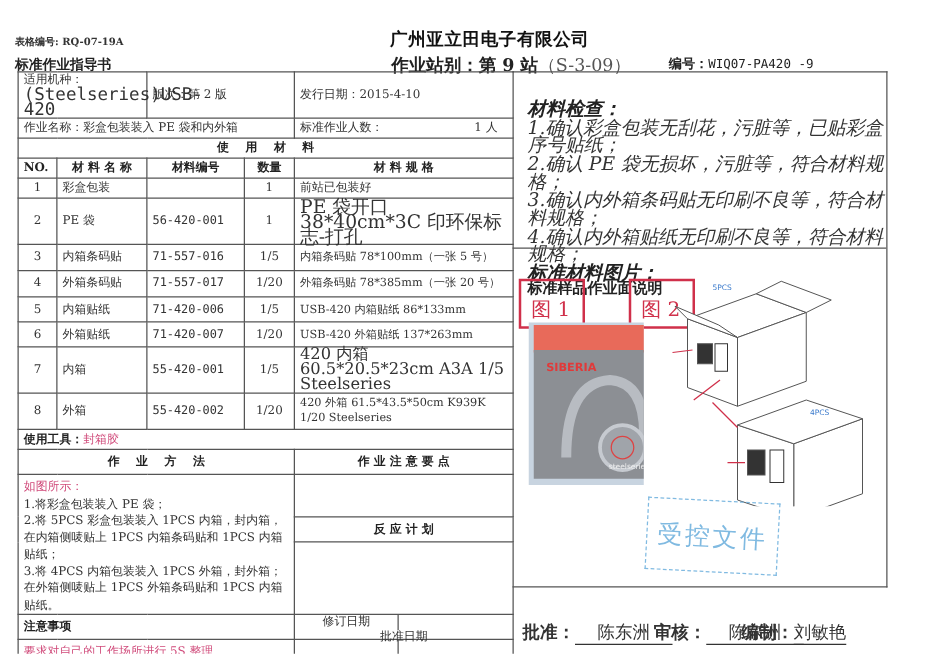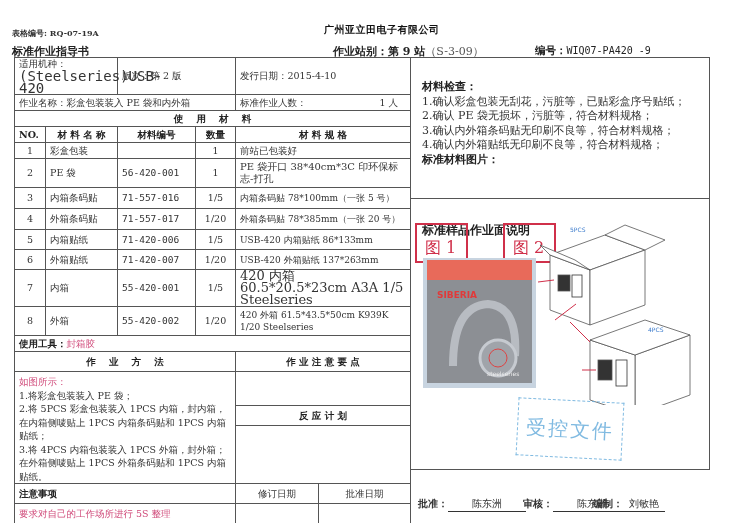--- a/index.html
+++ b/index.html
@@ -1,47 +1,47 @@
 <!DOCTYPE html>
 <html><head>
 <meta charset="utf-8">
 <style>
   html, body { margin:0; padding:0; background:#ffffff; }
   body { width:740px; height:523px; position:relative; overflow:hidden;
          font-family:"DejaVu Serif","Liberation Serif",serif; color:#222; }
   .abs { position:absolute; }
   .form-code { left:12px; top:28px; font-size:8px; font-weight:bold; color:#333; }
-  .company { left:324px; top:23px; font-size:10px; font-weight:bold; color:#111; letter-spacing:0.5px; }
+  .company { left:312px; top:23px; font-size:14px; font-weight:bold; color:#111; letter-spacing:0.5px; }
   .doc-title { left:12px; top:44px; font-size:11px; font-weight:bold; }
-  .station { left:313px; top:44px; font-size:11px; font-weight:bold;margin-left:20px; }
+  .station { left:313px; top:44px; font-size:14px; font-weight:bold; }
   .station .sub { font-weight:normal; color:#555; }
   .docno { left:535px; top:44px; font-size:10.5px; font-weight:bold; }
   .docno .val { font-family:"DejaVu Sans Mono","Liberation Mono",monospace; font-weight:normal; font-size:10px; }
   .grid { position:absolute; left:14px; top:57px; width:396px; border-collapse:collapse; table-layout:fixed; }
   .grid td { border:1px solid #555; font-size:9.5px; padding:0 4px; height:15px; line-height:12px; vertical-align:middle; color:#333; }
   .grid td.c { text-align:center; }
   .grid td.b { font-weight:bold; color:#222; }
   .mono { font-family:"DejaVu Sans Mono","Liberation Mono",monospace; }
 
   
   .rpanel { position:absolute; left:410px; top:57px; width:299px; height:411px; border:1px solid #555; border-left:none; }
-  .check { position:absolute; left:12px; top:22px; font-size:11px; line-height:14.5px; color:#333; }
+  .check { position:absolute; left:12px; top:22px; font-size:15px; line-height:14.5px; color:#333;font-style:italic; }
   .check .h { font-weight:bold; color:#222; }
   .rdiv { position:absolute; left:0; top:140px; width:299px; height:1px; background:#555; }
   .sample-title { position:absolute; left:12px; top:164px; font-size:12px; font-weight:bold; color:#222; }
   .fig-label { position:absolute; border:2px solid #d0304a; color:#d0304a; font-size:16px; padding:13px 10px 2px 8px; }
-  .photo { position:absolute; left:13px; top:200px; width:113px; height:130px; background:#c8d4e0; overflow:hidden; }
+  .photo { position:absolute; left:13px; top:200px; width:92px; height:130px; background:#c8d4e0; overflow:hidden; }
   .photo .top { position:absolute; left:4px; top:2px; width:105px; height:22px; background:#e86a5a; }
   .photo .box { position:absolute; left:4px; top:22px; width:105px; height:103px; background:#8c8f94; }
   .photo .logo { position:absolute; left:14px; top:32px; font-size:9px; font-weight:bold; color:#e03a3a; font-family:"DejaVu Sans",sans-serif; }
   .photo .brand { position:absolute; left:64px; top:112px; font-size:6px; color:#eee; font-family:"DejaVu Sans",sans-serif; }
   .stamp { position:absolute; left:107px; top:342px; width:104px; height:56px; border:1px dashed #6aaedc; transform:rotate(3deg);
            color:#6aaedc; font-size:20px; display:flex; align-items:center; justify-content:center; letter-spacing:2px; opacity:0.85; }
 
-  .sign { position:absolute; top:497px; font-size:10px; font-weight:bold; color:#333; }
+  .sign { position:absolute; top:497px; font-size:14px; font-weight:bold; color:#333; }
   .sign .u { display:inline-block; border-bottom:1px solid #333; font-weight:normal; text-align:center; }
 </style>
 </head>
 <body>
 
 <div class="abs form-code">表格编号: RQ-07-19A</div>
 <div class="abs company">广州亚立田电子有限公司</div>
 <div class="abs doc-title">标准作业指导书</div>
 <div class="abs station">
   <span>作业站别：第 9 站</span><span class="sub">（S-3-09）</span>
@@ -86,21 +86,21 @@
     <td>彩盒包装</td>
     <td class="mono"></td>
     <td class="c">1</td>
     <td>前站已包装好</td>
   </tr>
   <tr>
     <td class="c" style="height:28px;">2</td>
     <td>PE 袋</td>
     <td class="mono">56-420-001</td>
     <td class="c">1</td>
-    <td style="font-size:10px;">PE 袋开口 38*40cm*3C 印环保标志-打孔</td>
+    <td style="font-size:15px;">PE 袋开口 38*40cm*3C 印环保标志-打孔</td>
   </tr>
   <tr>
     <td class="c" style="height:20px;">3</td>
     <td>内箱条码贴</td>
     <td class="mono">71-557-016</td>
     <td class="c">1/5</td>
     <td style="font-size:9px;">内箱条码贴 78*100mm（一张 5 号）</td>
   </tr>
   <tr>
     <td class="c" style="height:20px;">4</td>
@@ -155,21 +155,21 @@
   </tr>
   <tr>
         <td class="c b" style="height:19px;">反 应 计 划</td>
       </tr>
   <tr>
         <td style="height:55px;"></td>
       </tr>
   <tr>
     <td colspan="4" class="b" style="height:19px;">注意事项</td>
     <td style="padding:0;">
-      <div style="display:flex;height:19px;">
+      <div style="display:flex;height:19px;flex-direction:column;">
         <div class="b" style="width:82px;border-right:1px solid #555;display:flex;align-items:center;justify-content:center;">修订日期</div>
         <div class="b" style="flex:1;display:flex;align-items:center;justify-content:center;">批准日期</div>
       </div>
     </td>
   </tr>
   <tr>
     <td colspan="4" style="height:19px;color:#d04a7a;">要求对自己的工作场所进行 5S 整理</td>
     <td style="padding:0;">
       <div style="display:flex;height:19px;">
         <div style="width:82px;border-right:1px solid #555;"></div>

